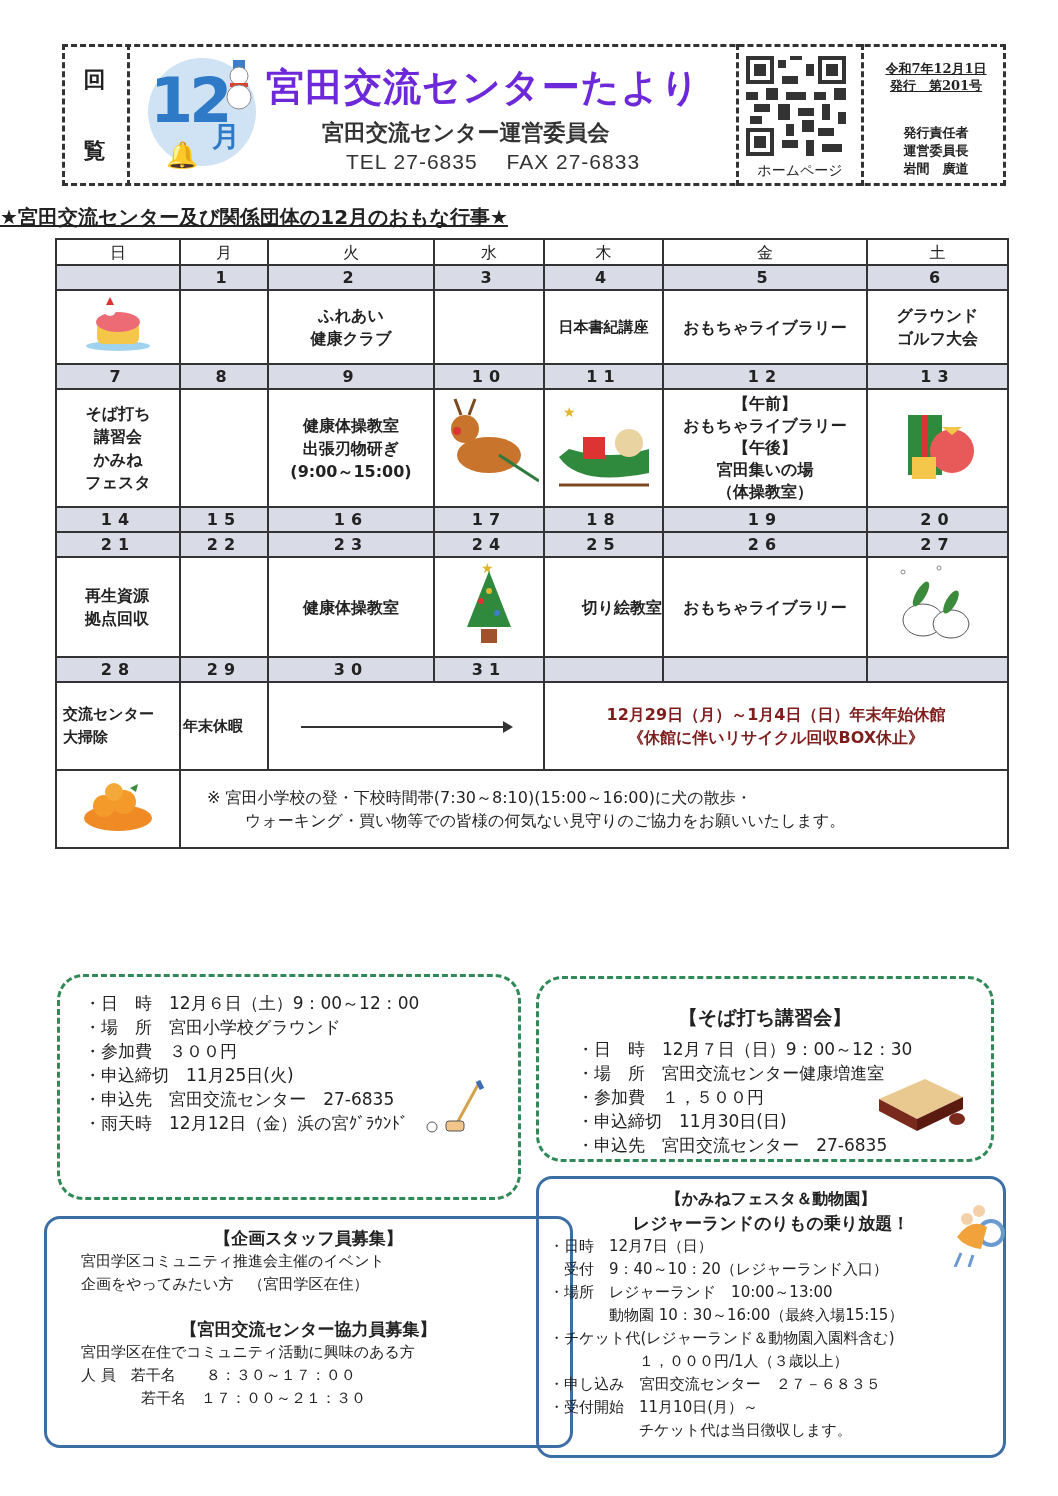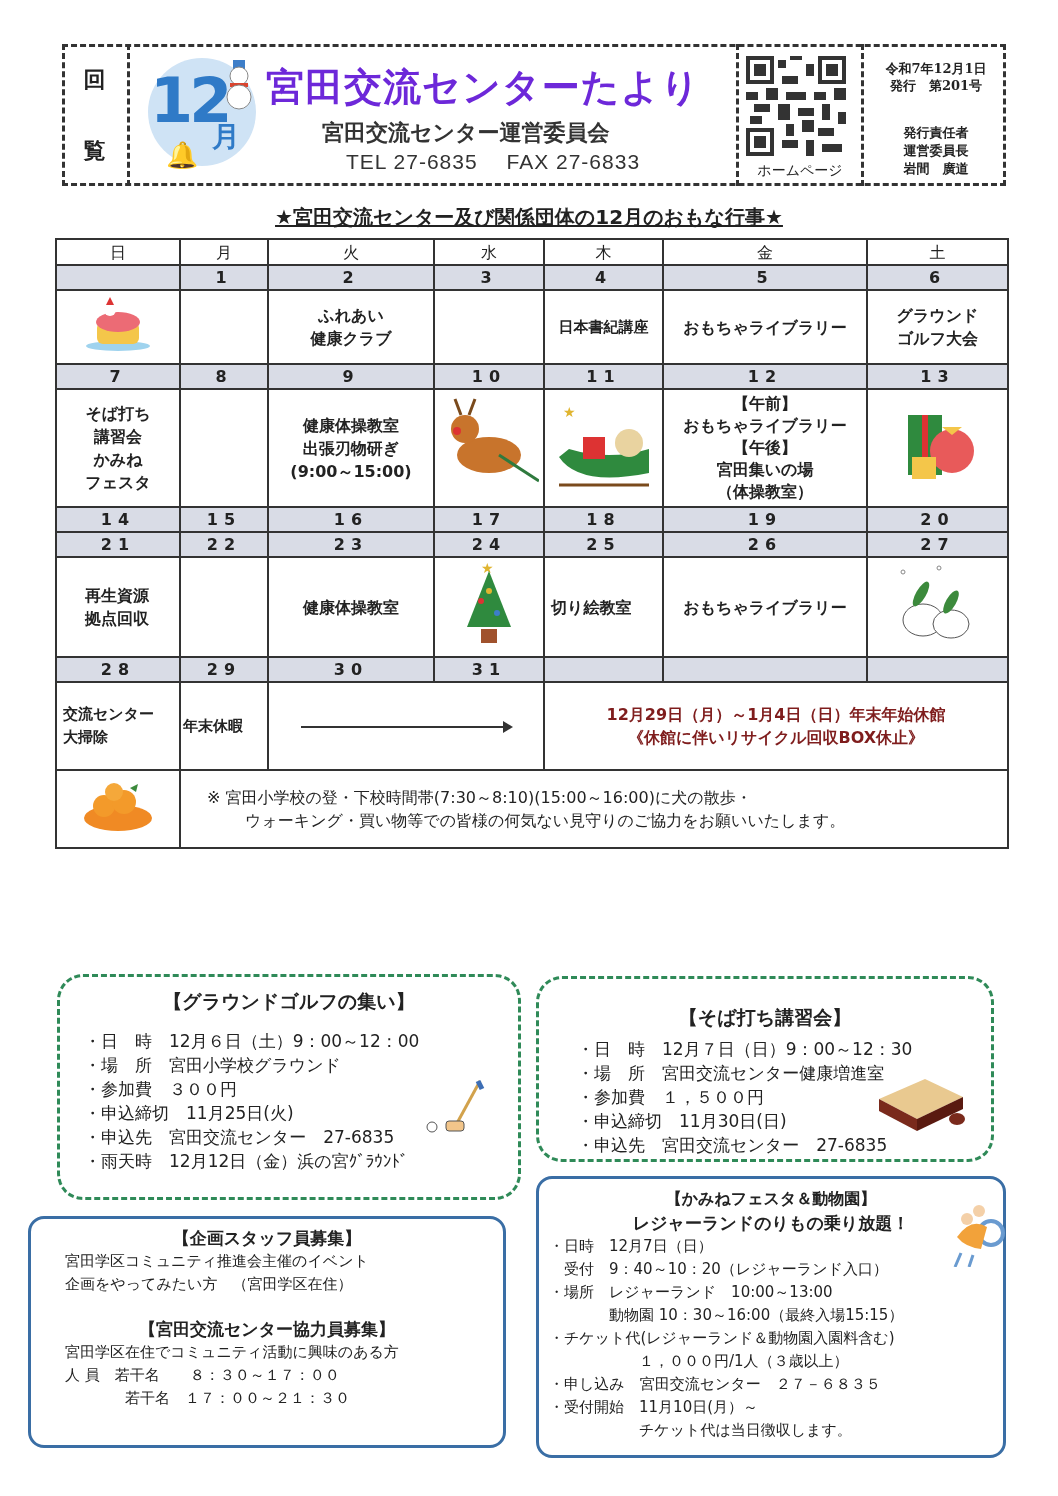--- a/index.html
+++ b/index.html
@@ -13,25 +13,25 @@
   .logo-12 { left:150px; top:64px; font-size:62px; font-weight:bold; color:#2f7ac7; font-family:"DejaVu Sans", sans-serif; letter-spacing:-4px; }
   .logo-month { left:212px; top:118px; font-size:28px; font-weight:bold; color:#2f7ac7; }
   .snowman { left:222px; top:60px; width:34px; height:50px; }
   .bell { left:166px; top:140px; font-size:26px; color:#e0b530; }
   .title { left:266px; top:62px; font-size:38px; font-weight:bold; color:#6d28d9; letter-spacing:1px; }
   .subtitle { left:322px; top:118px; font-size:22px; font-weight:bold; color:#333; }
   .tel { left:346px; top:148px; font-size:21px; color:#333; font-family:"Liberation Sans", sans-serif; letter-spacing:1px; }
   .qr-box { left:736px; top:44px; width:128px; height:142px; border-left:3px dashed #333; border-right:3px dashed #333; box-sizing:border-box; }
   .qr { left:746px; top:56px; width:100px; height:100px; }
   .qr-label { left:740px; top:162px; width:120px; text-align:center; font-size:14px; }
-  .issue { left:866px; top:60px; width:140px; text-align:center; font-family:"DejaVu Serif", serif; font-size:13px; font-weight:bold; line-height:17px; }
+  .issue { left:866px; top:60px; width:140px; text-align:center; font-family:"DejaVu Serif", serif; font-size:13px; font-weight:bold; line-height:17px;text-decoration:underline; }
   .issuer { left:866px; top:124px; width:140px; text-align:center; font-family:"DejaVu Serif", serif; font-size:13px; font-weight:bold; line-height:18px; }
 
   
-  .cal-title { left:0; width:1058px; top:204px; text-align:center; font-size:20px; font-weight:bold; }
+  .cal-title { left:0; width:1058px; top:204px; text-align:left; font-size:20px; font-weight:bold; }
   .cal-title span { text-decoration:underline; }
   table.cal { position:absolute; left:55px; top:238px; width:952px; border-collapse:collapse; table-layout:fixed; }
   table.cal td { border:2px solid #333; text-align:center; vertical-align:middle; font-size:16px; font-weight:bold; line-height:23px; padding:0; }
   tr.dow td { height:24px; font-weight:normal; font-size:16px; }
   tr.num td { height:22px; background:#d9dce6; font-size:16px; letter-spacing:6px; }
   tr.ev1 td { height:72px; }
   tr.ev2 td { height:116px; }
   tr.ev3 td { height:120px; }
   tr.ev4 td { height:98px; }
   tr.ev5 td { height:86px; }
@@ -41,21 +41,21 @@
   .arrow { display:inline-block; width:210px; height:2px; background:#333; position:relative; vertical-align:middle; }
   .arrow::after { content:""; position:absolute; right:-2px; top:-5px; border-left:10px solid #333; border-top:6px solid transparent; border-bottom:6px solid transparent; }
 
   
   .box-green { border:3px dashed #2f8a58; border-radius:26px; box-sizing:border-box; }
   .box-blue { border:3px solid #3a6ea5; border-radius:16px; box-sizing:border-box; }
   .box-title { text-align:center; font-size:19px; font-weight:bold; }
   .box-lines div { white-space:pre; font-size:17px; line-height:24px; }
   .golf { left:57px; top:974px; width:464px; height:226px; }
   .soba { left:536px; top:976px; width:458px; height:186px; }
-  .staff { left:28px; top:1216px; width:478px; height:232px; }
+  .staff { left:44px; top:1216px; width:529px; height:232px; }
   .kamine { left:536px; top:1176px; width:470px; height:282px; }
   .small-lines div { white-space:pre; font-size:15px; line-height:23px; }
 </style>
 </head>
 <body>
 
 <div class="abs hdr-outer"></div>
 <div class="abs kairan">
   <span>回</span>
   <span>覧</span>
@@ -252,21 +252,21 @@
     <td>
       <svg width="60" height="86" viewBox="0 0 60 86">
             <text x="22" y="12" fill="#e0b530" font-size="14">★</text>
             <path d="M30 10 L8 66 L52 66Z" fill="#2f8a3e"></path>
             <circle cx="22" cy="40" r="3" fill="#d33"></circle>
             <circle cx="38" cy="52" r="3" fill="#3d7ec9"></circle>
             <circle cx="30" cy="30" r="3" fill="#e0b530"></circle>
             <rect x="22" y="68" width="16" height="14" fill="#a0522d"></rect>
           </svg>
     </td>
-    <td style="text-align:left;padding-left:6px">切り絵教室</td>
+    <td style="text-align:right;padding-left:12px">切り絵教室</td>
     <td>おもちゃライブラリー</td>
     <td>
       <svg width="90" height="80" viewBox="0 0 90 80">
             <ellipse cx="30" cy="56" rx="20" ry="16" fill="#fff" stroke="#555"></ellipse>
             <ellipse cx="58" cy="60" rx="18" ry="14" fill="#fff" stroke="#555"></ellipse>
             <ellipse cx="28" cy="30" rx="5" ry="14" fill="#3c8a3c" transform="rotate(30 28 30)"></ellipse>
             <ellipse cx="58" cy="38" rx="5" ry="13" fill="#3c8a3c" transform="rotate(30 58 38)"></ellipse>
             <circle cx="10" cy="8" r="2" fill="none" stroke="#888"></circle>
             <circle cx="46" cy="4" r="2" fill="none" stroke="#888"></circle>
           </svg>
@@ -307,21 +307,20 @@
     </td>
     <td colspan="6" class="note-text">
       <div style="padding-left:6px">※ 宮田小学校の登・下校時間帯(7:30～8:10)(15:00～16:00)に犬の散歩・</div>
       <div style="padding-left:44px">ウォーキング・買い物等での皆様の何気ない見守りのご協力をお願いいたします。</div>
     </td>
   </tr>
 </tbody>
   </table>
 
 <div class="abs box-green golf">
-  <div class="box-title" style="margin-top:12px">【グラウンドゴルフの集い】</div>
   <div class="box-lines" style="margin:14px 0 0 24px">
     <div>・日　時　12月６日（土）9：00～12：00</div>
     <div>・場　所　宮田小学校グラウンド</div>
     <div>・参加費　３００円</div>
     <div>・申込締切　11月25日(火)</div>
     <div>・申込先　宮田交流センター　27-6835</div>
     <div>・雨天時　12月12日（金）浜の宮ｸﾞﾗｳﾝﾄﾞ</div>
   </div>
   <svg class="abs" style="left:360px;top:100px" width="70" height="60" viewBox="0 0 70 60">
     <path d="M60 4 L36 48" stroke="#d2a24c" stroke-width="3"></path>

